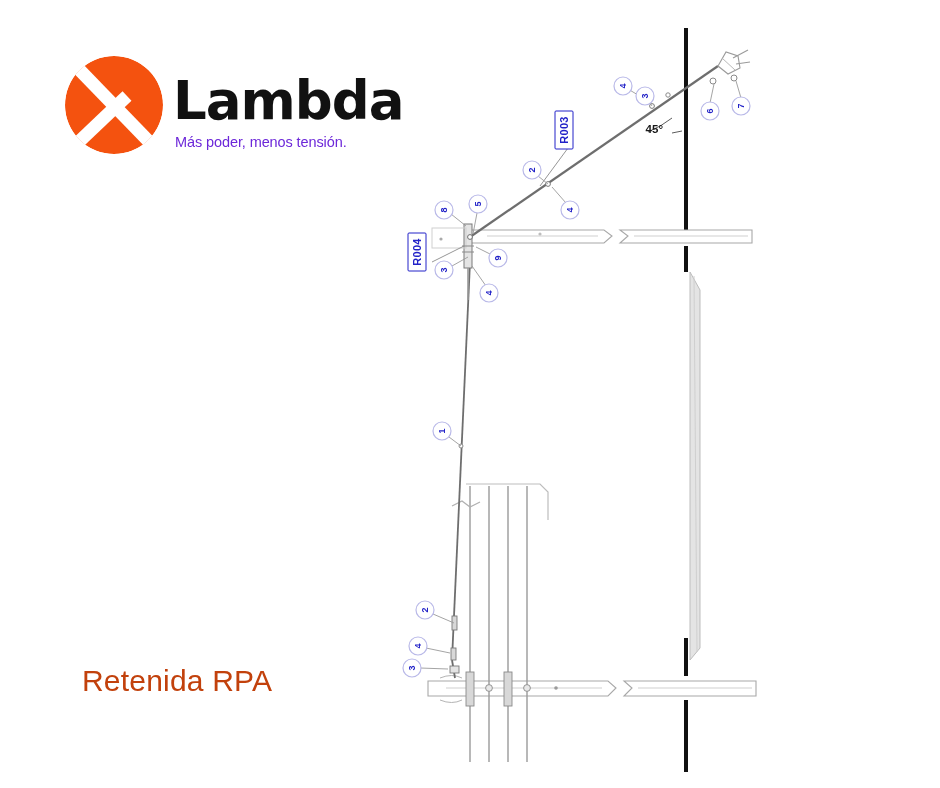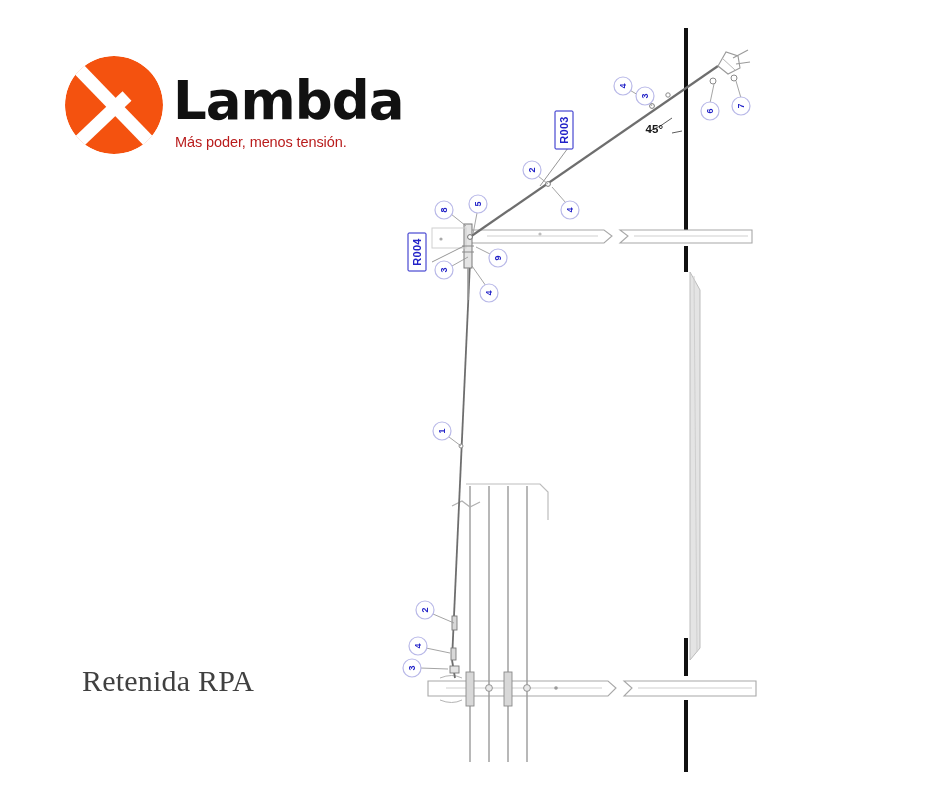--- a/index.html
+++ b/index.html
@@ -41,34 +41,34 @@
     color: #111111;
     line-height: 1;
     font-family: "DejaVu Sans", sans-serif;
     text-align: right;
   }
   #brand-tagline {
     position: absolute;
     left: 112px;
     top: 82px;
     font-size: 14.5px;
-    color: #b91c1c;
+    color: #6d28d9;
     letter-spacing: -0.1px;
     font-family: "Liberation Sans", sans-serif;
   }
 
   
   #caption {
     position: absolute;
     left: 82px;
     top: 664px;
     font-size: 30px;
-    color: #404040;
+    color: #c2410c;
     letter-spacing: 0.2px;
-    font-family: Liberation Serif, serif;
+    font-family: Liberation Sans, sans-serif;
     white-space: nowrap;
     text-align: right;
   }
 
   
   #drawing {
     position: absolute;
     left: 0;
     top: 0;
     width: 876px;

